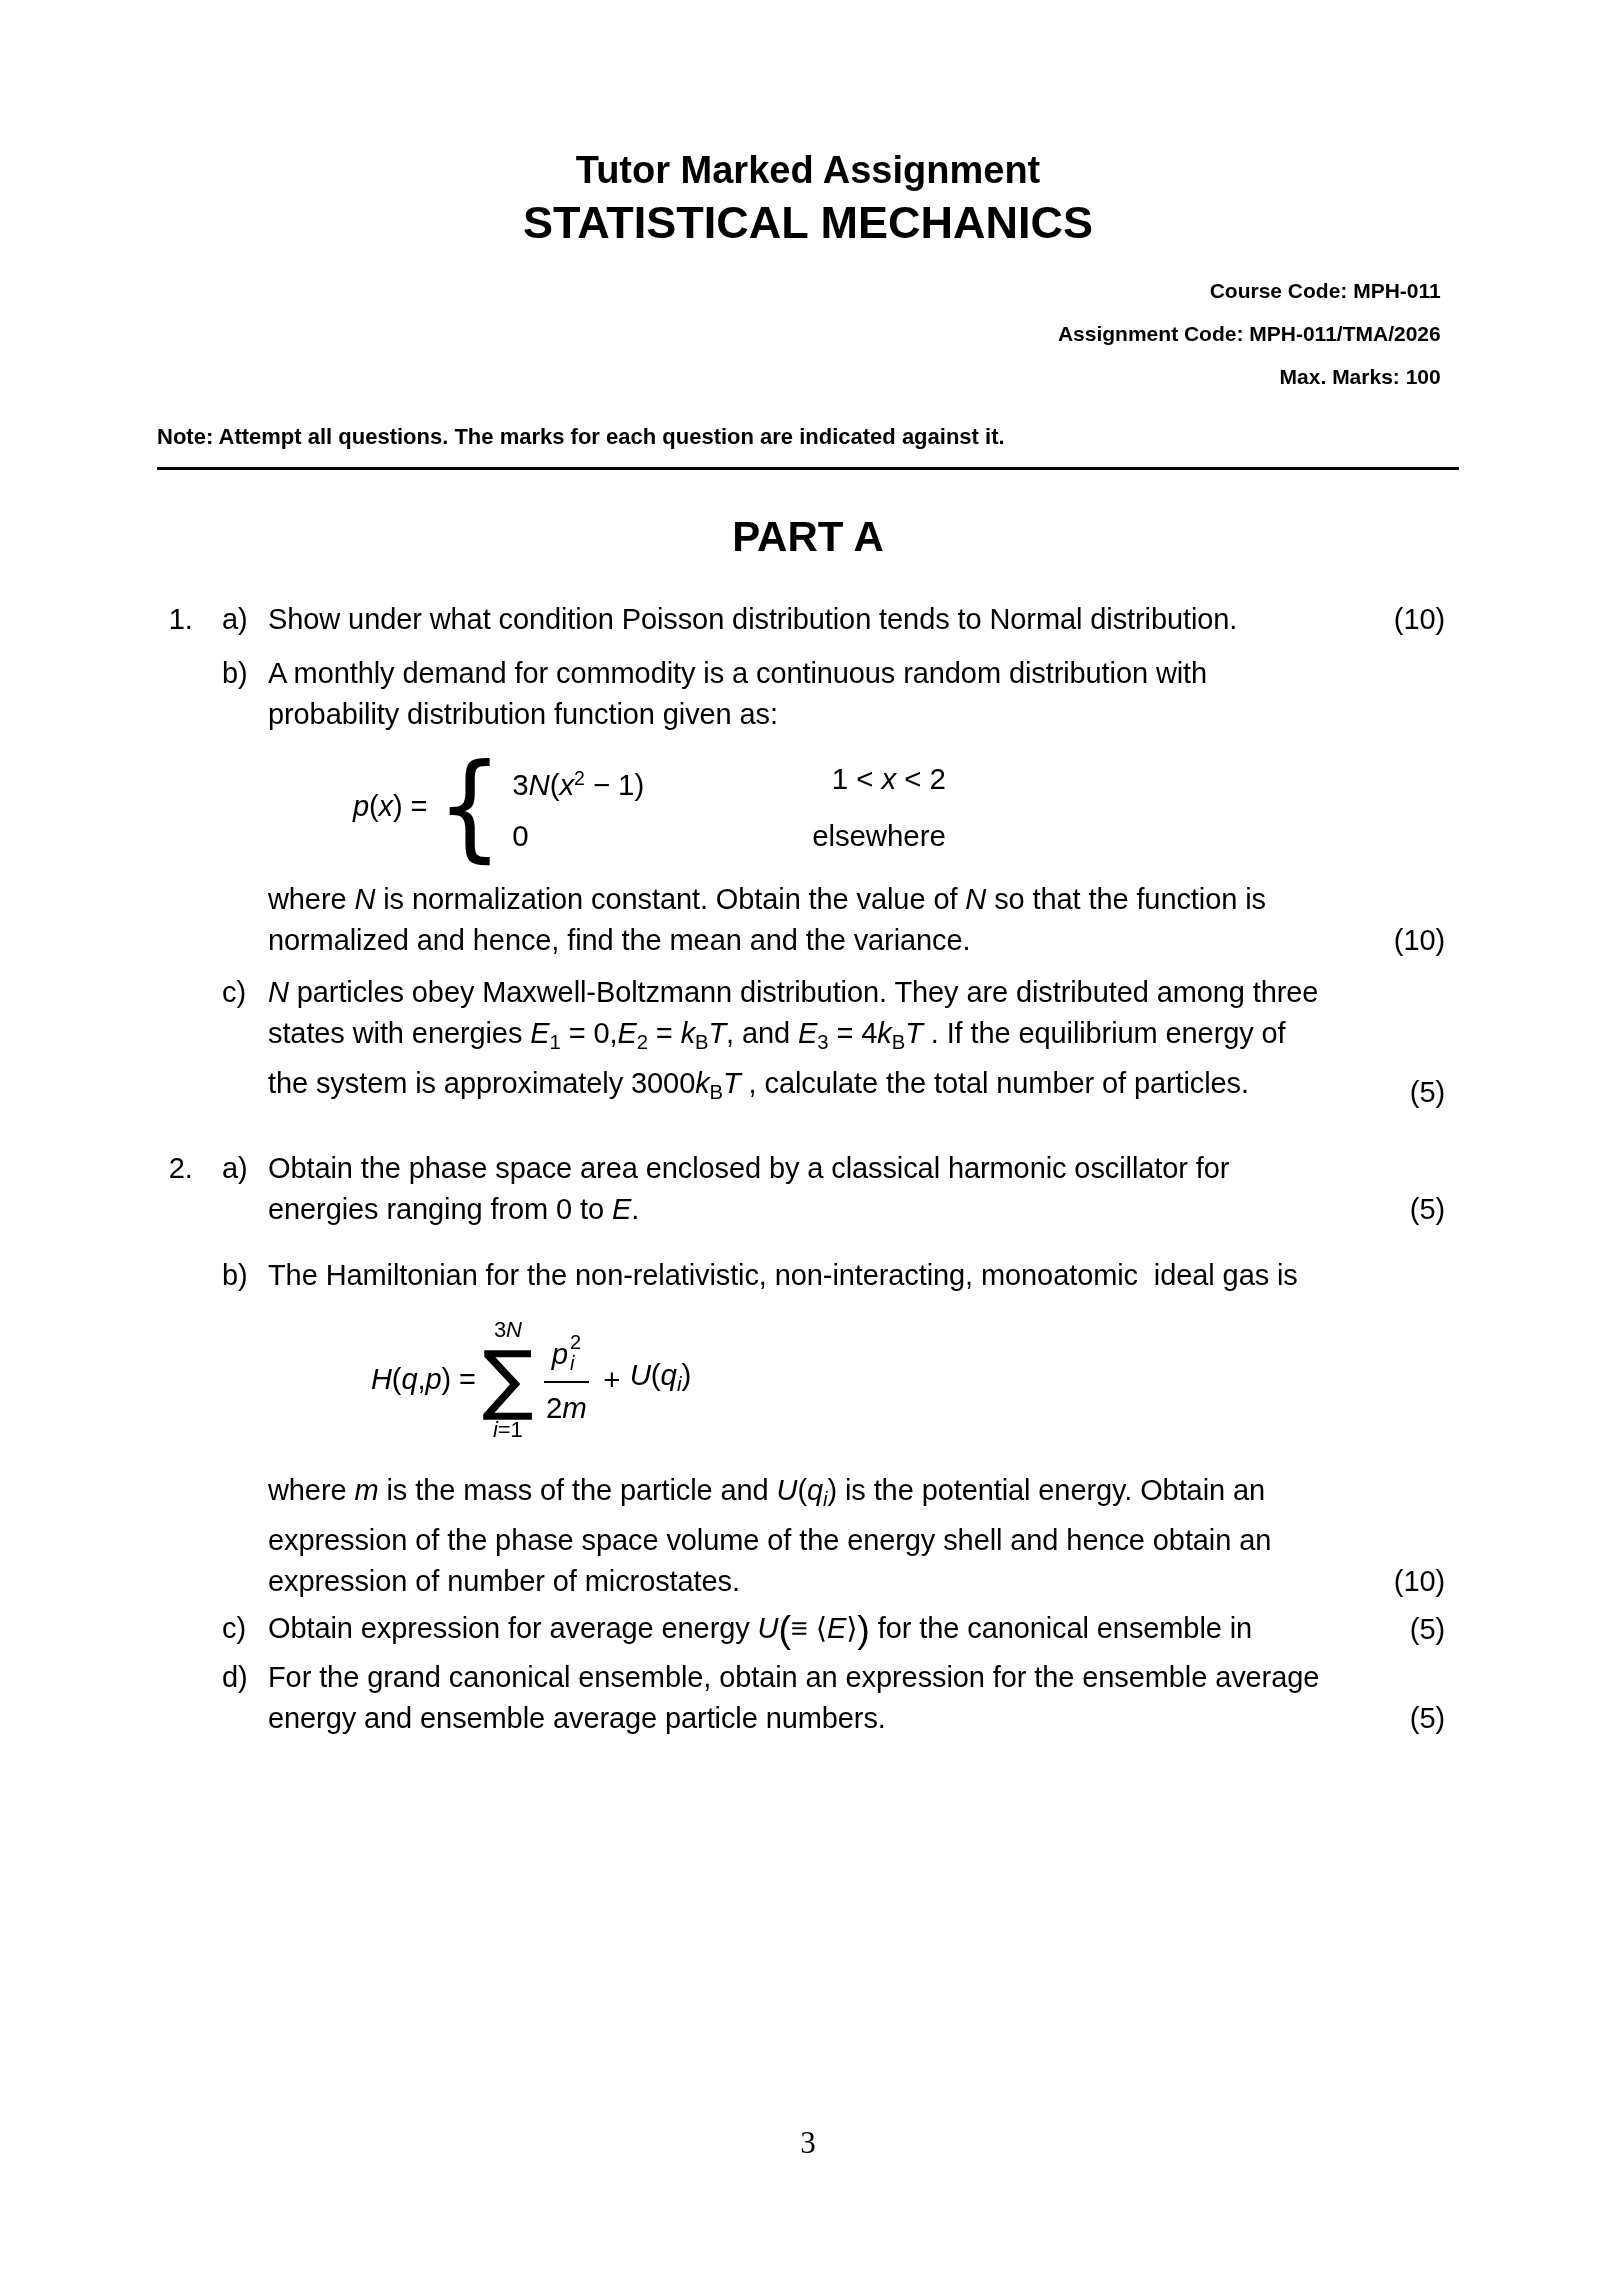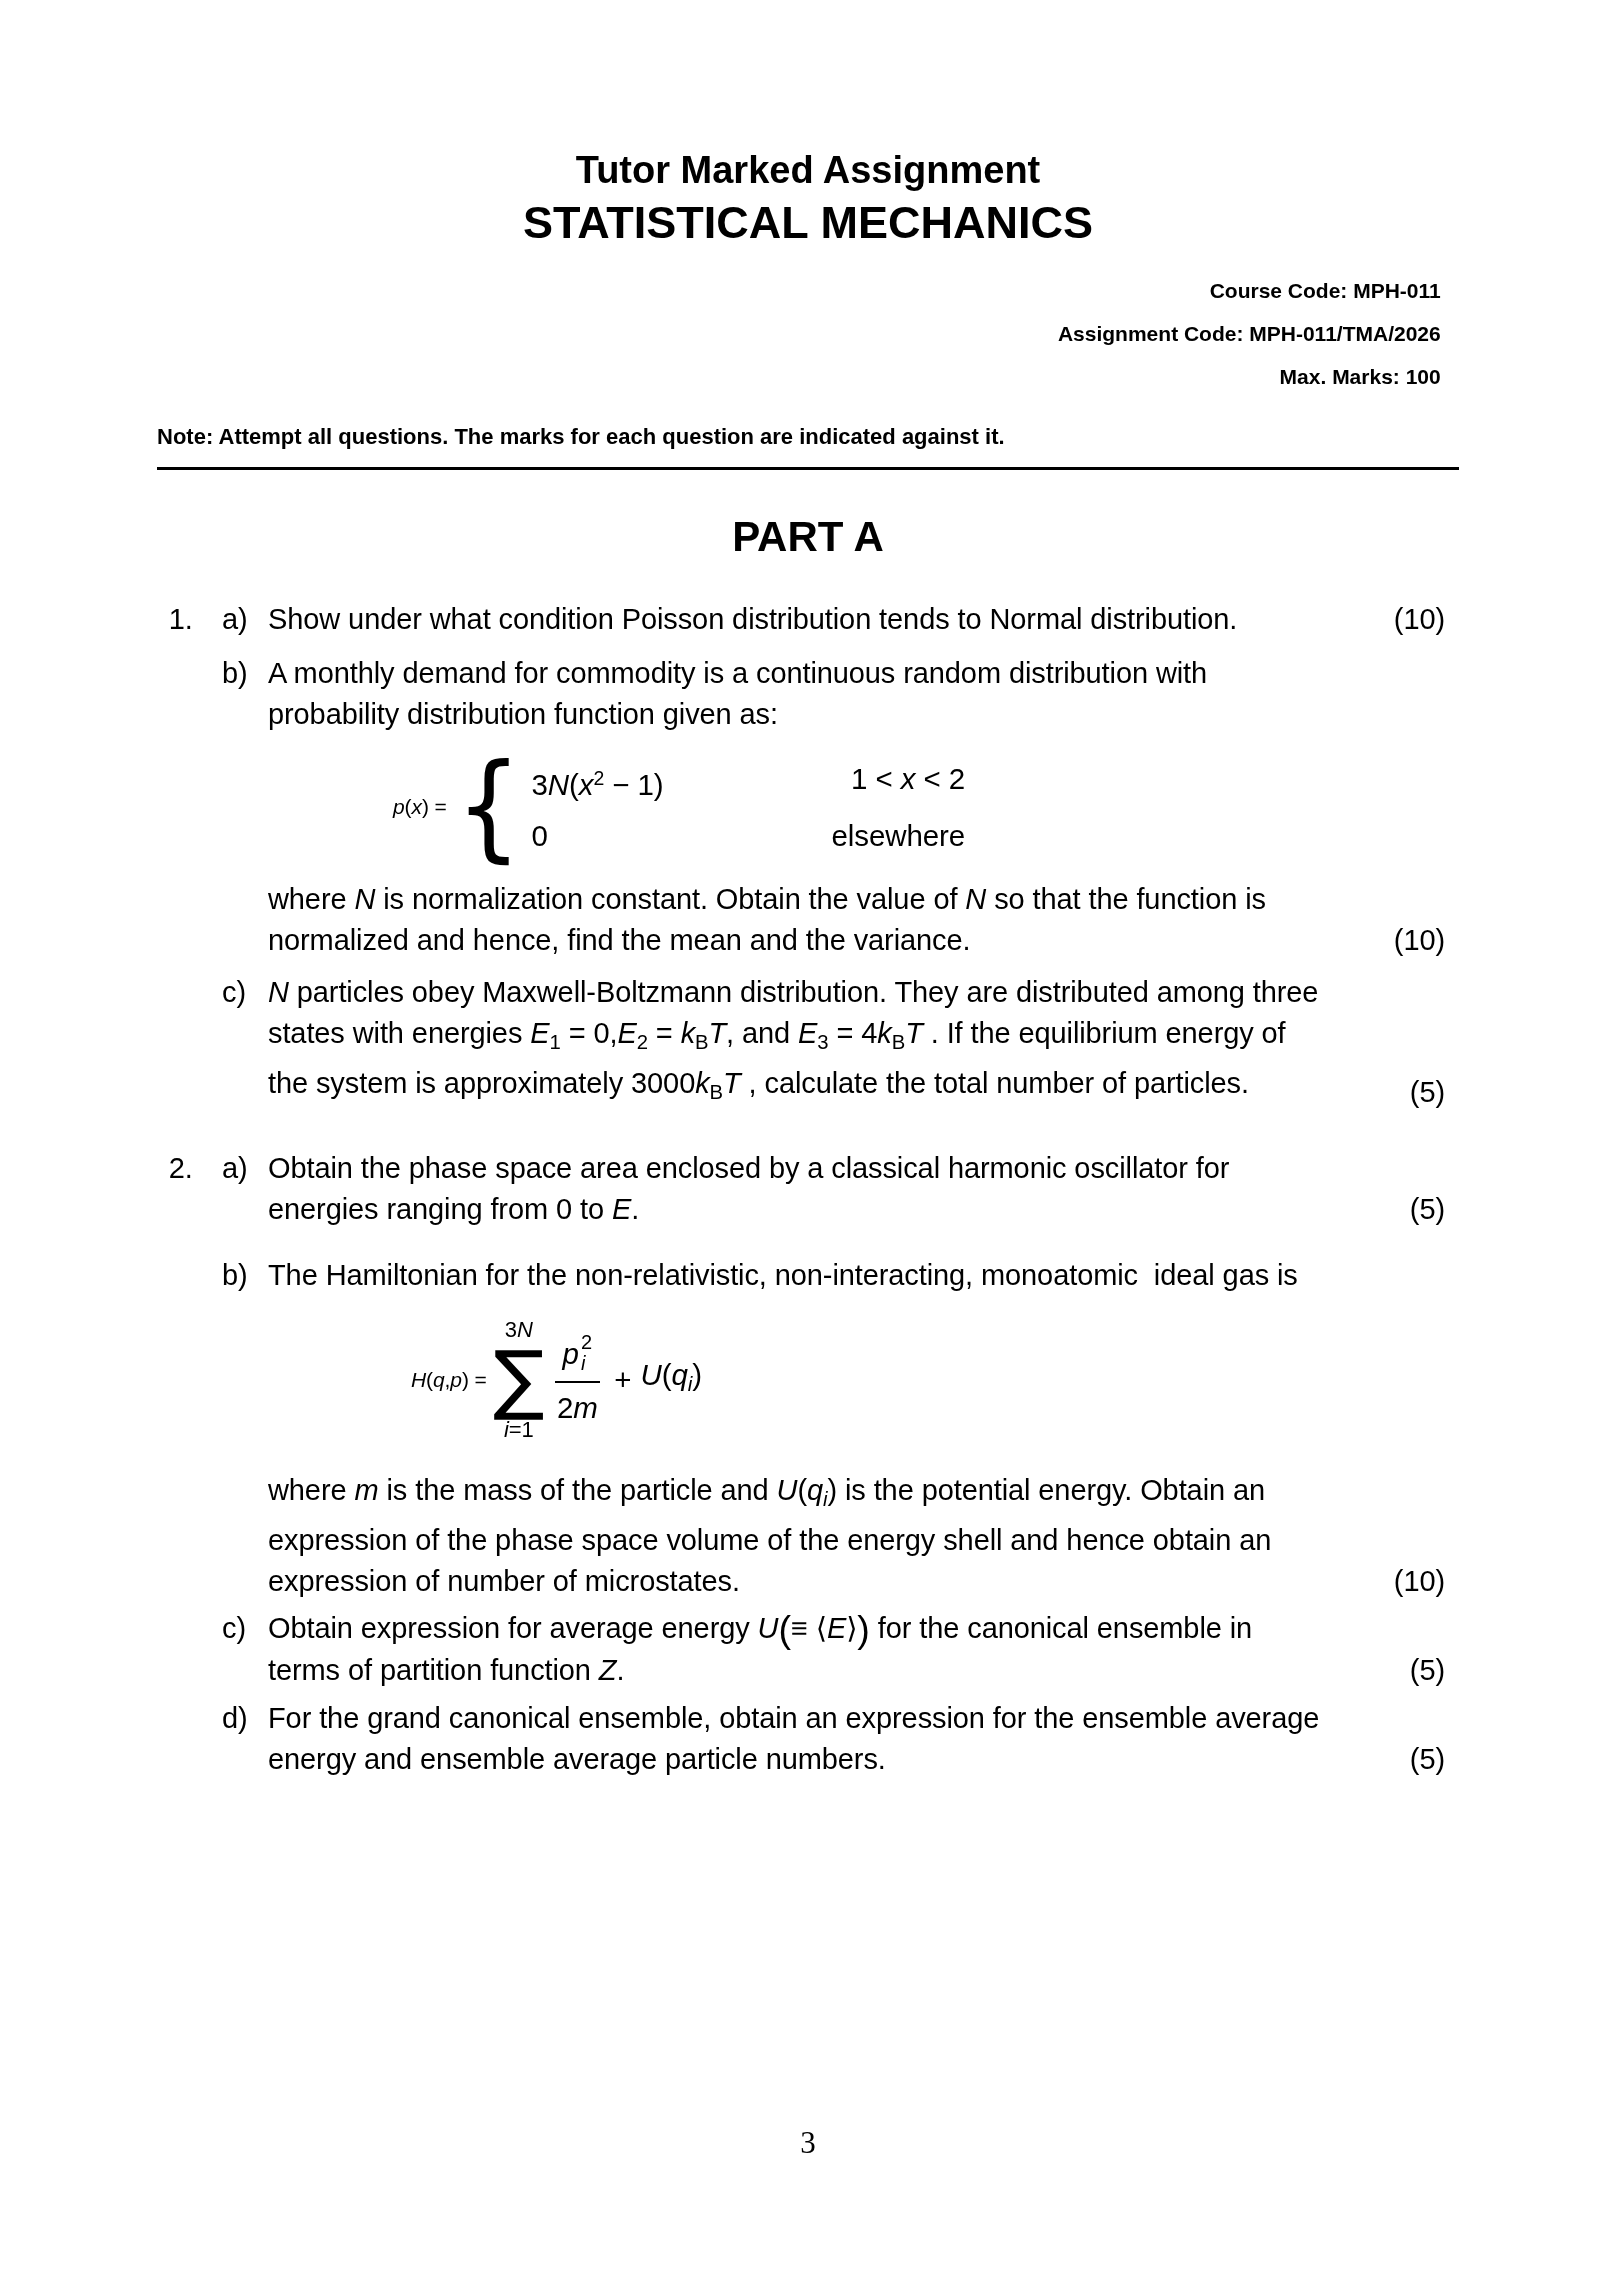--- a/index.html
+++ b/index.html
@@ -28,21 +28,21 @@
   .tline{white-space:nowrap;}
   .marks{position:absolute;right:14px;bottom:0;}
   
   .m-i{font-style:italic;}
   .m-sub{font-size:0.70em;vertical-align:-0.28em;}
   .m-subi{font-size:0.70em;vertical-align:-0.28em;font-style:italic;}
   .m-sup{font-size:0.66em;vertical-align:0.52em;}
   .m-bp{font-size:1.3em;vertical-align:-0.1em;font-weight:400;}
   
   .formula-cases{display:flex;align-items:center;margin:18.3px 0 18.3px 85px;white-space:nowrap;}
-  .f-lhs{font-size:21px;margin-left:40px;}
+  .f-lhs{font-size:29px;}
   .brace{font-size:115px;font-weight:400;line-height:0.85;margin:0 6.5px 0 5.2px;
          font-family:"DejaVu Sans",sans-serif;transform:scaleX(0.9);}
   .cases{display:flex;flex-direction:column;}
   .case-row{display:flex;line-height:51px;font-size:29.5px;justify-content:space-between;}
   .case-expr{width:300px;}
   
   .formula-h{display:flex;align-items:center;margin:22px 0 29px 103px;white-space:nowrap;font-size:29.5px;}
   .sum{display:inline-flex;flex-direction:column;align-items:center;margin:0 5.2px 0 6.5px;gap:7px;}
   .sum-top,.sum-bot{font-size:22px;line-height:23.6px;}
   .sigma{font-size:76px;line-height:0.82;font-family:"DejaVu Sans",sans-serif;}
@@ -163,21 +163,20 @@
         <div class="tline">expression of the phase space volume of the energy shell and hence obtain an</div>
         <div class="tline">expression of number of microstates.</div>
       </div>
       <span class="marks">(10)</span>
     </div>
 
     <div class="qpart" style="margin-bottom:6.5px;">
       <span class="qlabel">c)</span>
       <div class="qtext">
         <div class="tline"><span>Obtain expression for average energy </span><span class="m-i">U</span><span class="m-bp">(</span><span>≡ ⟨</span><span class="m-i">E</span><span>⟩</span><span class="m-bp">)</span><span> for the canonical ensemble in</span></div>
-        <div class="tline"><span>terms of partition function </span><span class="m-i">Z</span><span>.</span></div>
       </div>
       <span class="marks">(5)</span>
     </div>
 
     <div class="qpart">
       <span class="qlabel">d)</span>
       <div class="qtext">
         <div class="tline">For the grand canonical ensemble, obtain an expression for the ensemble average</div>
         <div class="tline">energy and ensemble average particle numbers.</div>
       </div>

